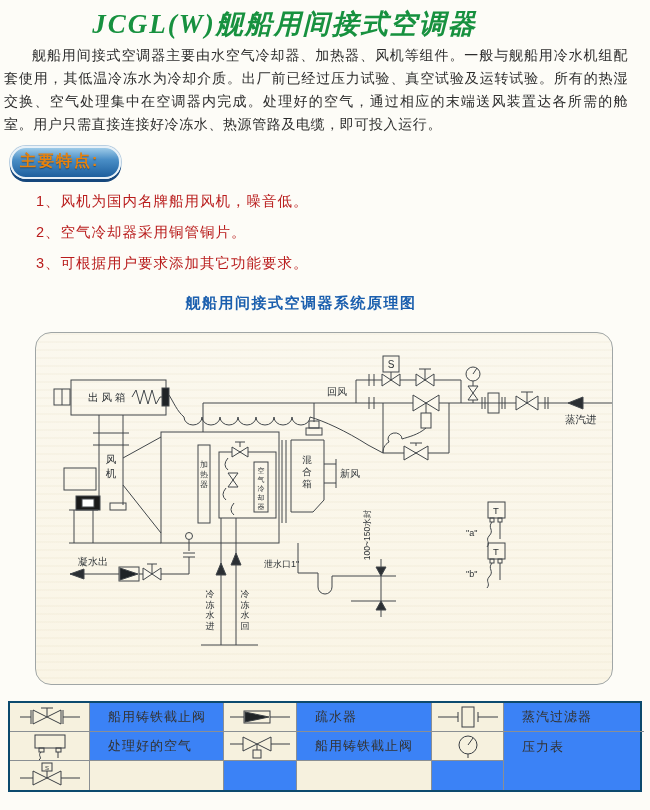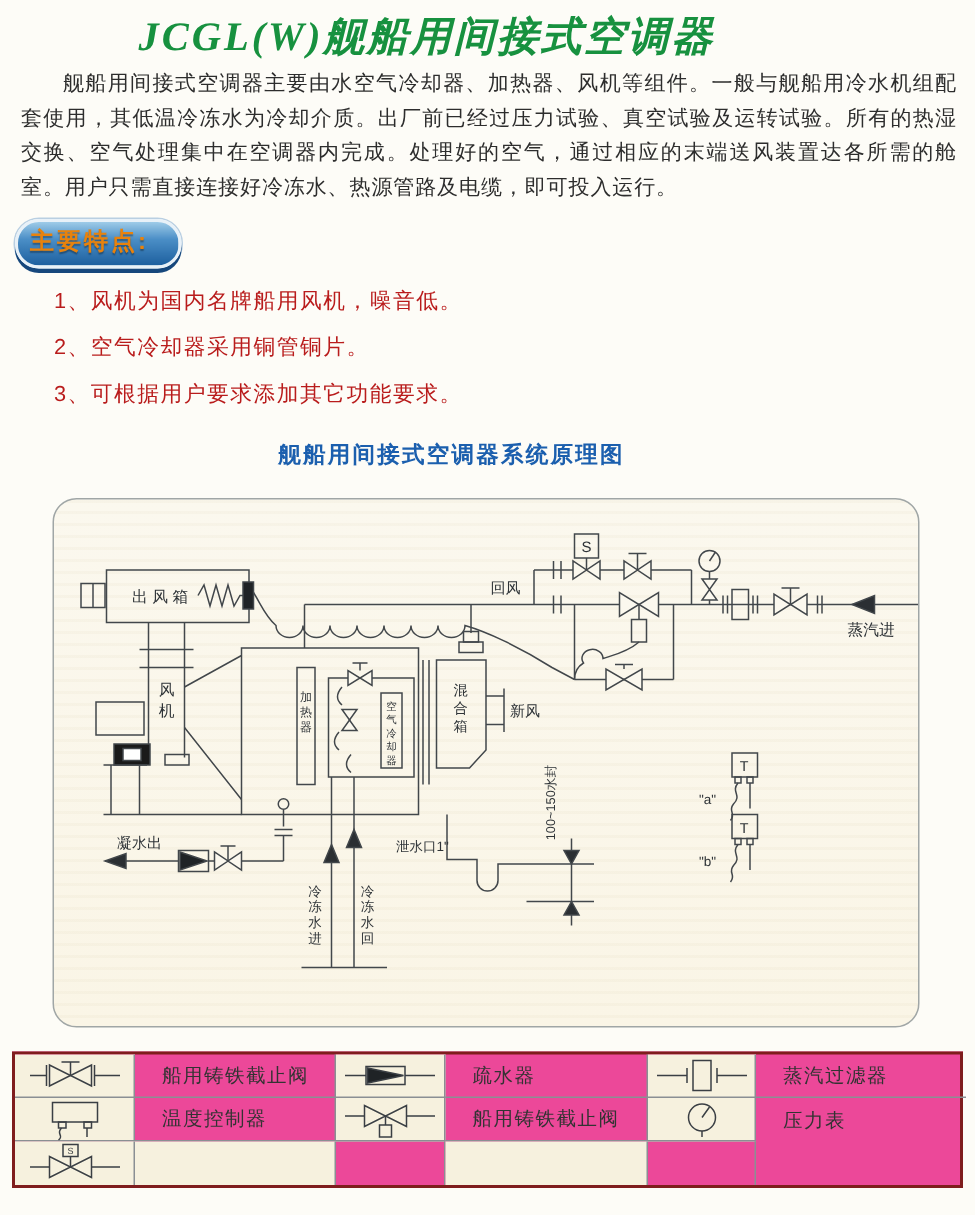--- a/index.html
+++ b/index.html
@@ -13,21 +13,21 @@
   }
   .page-title{
     position:absolute; top:6px; left:0; width:569px;
     text-align:center;
     font-family:"Liberation Serif","DejaVu Serif",serif;
     font-style:italic; font-weight:800;
     font-size:27px; letter-spacing:2px;
     color:#17913f;
   }
   .intro{
-    position:absolute; top:44px; left:14px; width:624px;
+    position:absolute; top:44px; left:4px; width:624px;
     font-size:14px; line-height:23px;
     text-align:justify; text-indent:2em;
     letter-spacing:0.6px; color:#2d2d2d;
   }
   .badge{
     position:absolute; top:146px; left:10px;
     padding:3px 20px 5px 8px;
     background:linear-gradient(180deg,#9ecbe8 0%,#4a8ec6 40%,#1d5f9e 100%);
     border:2px solid #e8f1f8;
     border-radius:16px;
@@ -52,22 +52,22 @@
       linear-gradient(180deg,#fbf8ee,#faf5e6);
     overflow:hidden;
   }
   .panel svg{ position:absolute; top:0; left:0; }
   svg text{ font-family:"Liberation Sans","DejaVu Sans",sans-serif; fill:#2e3337; }
   .legend{
     position:absolute; top:701px; left:8px; width:634px;
     display:grid;
     grid-template-columns:80px 134px 73px 135px 72px 140px;
     grid-template-rows:29px 29px 29px;
-    border:2px solid #7f1d1d;
-    background:#ec4899;
+    border:2px solid #0c4a6e;
+    background:#3b82f6;
   }
   .legend .cell{
     border-right:1px solid #8a8f93;
     border-bottom:1px solid #8a8f93;
     display:flex; align-items:center;
   }
   .legend .cell:nth-child(6n){ border-right:none; }
   .legend .cell:nth-last-child(-n+6){ border-bottom:none; }
   .legend .sym{ justify-content:center; background:#f6f1de; }
   .legend .lab{ padding-left:18px; font-size:13px; letter-spacing:1px; color:#333; }
@@ -292,21 +292,21 @@
   <div class="cell sym">
     <svg width="64" height="30" viewBox="0 0 64 30">
       <g stroke="#3a3f44" fill="none">
           <rect x="17" y="4" width="30" height="13"></rect>
       <rect x="21" y="17" width="5" height="4"></rect>
           <rect x="38" y="17" width="5" height="4"></rect>
       <path d="M40,21 V27 M23,21 C19,25 25,26 21,29"></path>
         </g>
     </svg>
   </div>
-  <div class="cell lab">温度控制器</div>
+  <div class="cell lab">处理好的空气</div>
   <div class="cell sym">
     <svg width="64" height="30" viewBox="0 0 64 30">
       <g stroke="#3a3f44" fill="none">
           <path d="M2,13 H15 M43,13 H62 M29,13 V19"></path>
       <polygon points="15,6 15,20 29,13"></polygon>
           <polygon points="43,6 43,20 29,13"></polygon>
           <rect x="25" y="19" width="8" height="8"></rect>
         </g>
     </svg>
   </div>

